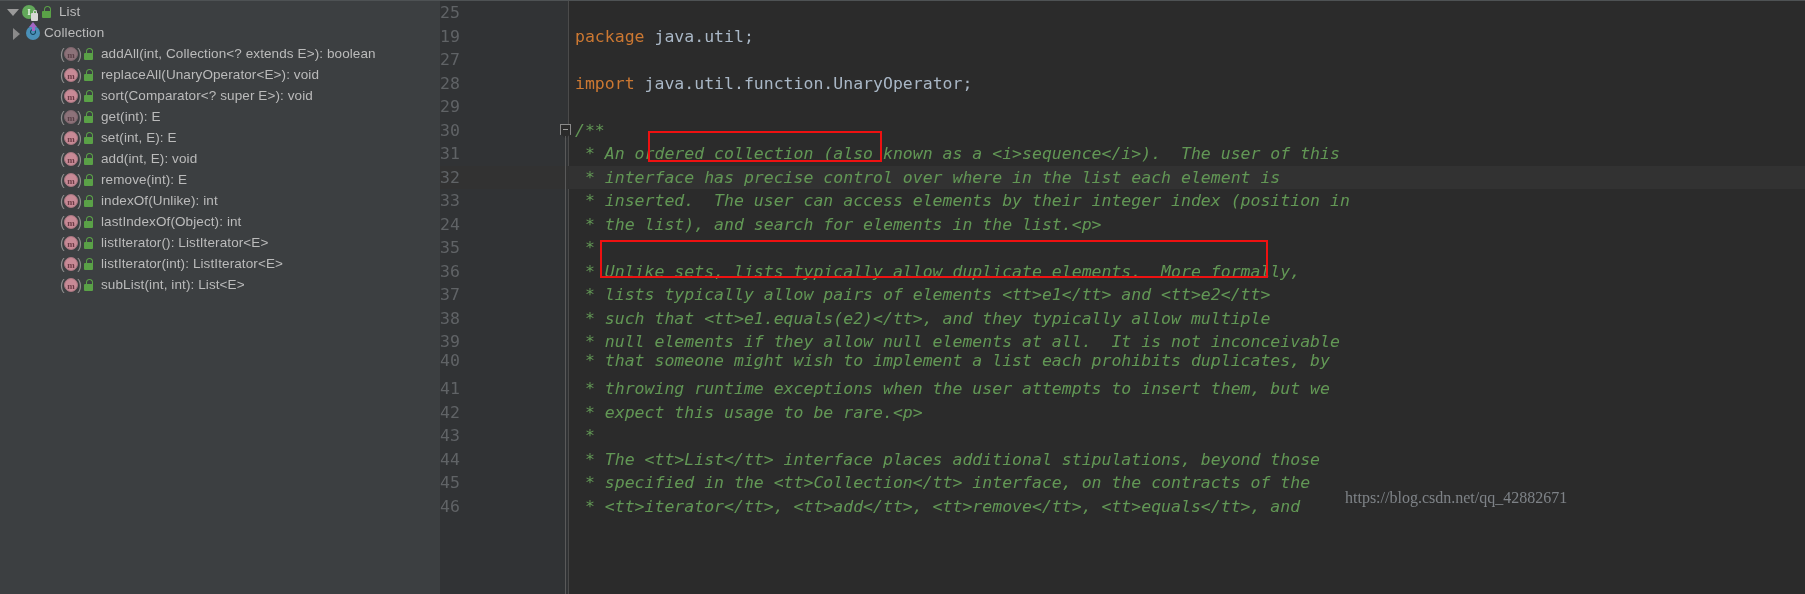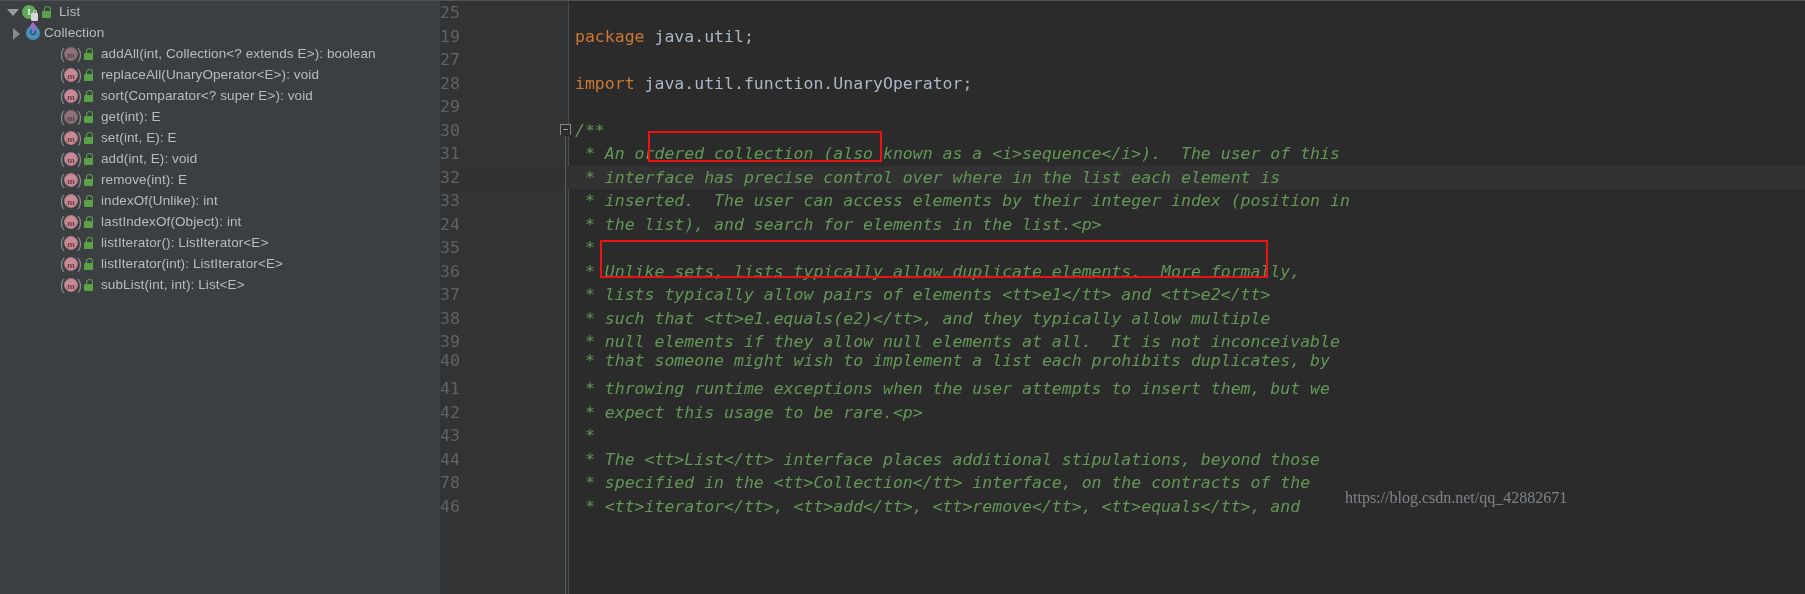--- a/index.html
+++ b/index.html
@@ -475,21 +475,21 @@
         <div class="code-line" style="top: 236px;"><span class="lnum">35</span><span class="code-text"><span class="cmt"> *</span></span></div>
         <div class="code-line" style="top: 259.5px;"><span class="lnum">36</span><span class="code-text"><span class="cmt"> * Unlike sets, lists typically allow duplicate elements.  More formally,</span></span></div>
         <div class="code-line" style="top: 283px;"><span class="lnum">37</span><span class="code-text"><span class="cmt"> * lists typically allow pairs of elements &lt;tt&gt;e1&lt;/tt&gt; and &lt;tt&gt;e2&lt;/tt&gt;</span></span></div>
         <div class="code-line" style="top: 306.5px;"><span class="lnum">38</span><span class="code-text"><span class="cmt"> * such that &lt;tt&gt;e1.equals(e2)&lt;/tt&gt;, and they typically allow multiple</span></span></div>
         <div class="code-line" style="top: 330px;"><span class="lnum">39</span><span class="code-text"><span class="cmt"> * null elements if they allow null elements at all.  It is not inconceivable</span></span></div>
         <div class="code-line" style="top: 349px;"><span class="lnum">40</span><span class="code-text"><span class="cmt"> * that someone might wish to implement a list each prohibits duplicates, by</span></span></div>
         <div class="code-line" style="top: 377px;"><span class="lnum">41</span><span class="code-text"><span class="cmt"> * throwing runtime exceptions when the user attempts to insert them, but we</span></span></div>
         <div class="code-line" style="top: 400.5px;"><span class="lnum">42</span><span class="code-text"><span class="cmt"> * expect this usage to be rare.&lt;p&gt;</span></span></div>
         <div class="code-line" style="top: 424px;"><span class="lnum">43</span><span class="code-text"><span class="cmt"> *</span></span></div>
         <div class="code-line" style="top: 447.5px;"><span class="lnum">44</span><span class="code-text"><span class="cmt"> * The &lt;tt&gt;List&lt;/tt&gt; interface places additional stipulations, beyond those</span></span></div>
-        <div class="code-line" style="top: 471px;"><span class="lnum">78</span><span class="code-text"><span class="cmt"> * specified in the &lt;tt&gt;Collection&lt;/tt&gt; interface, on the contracts of the</span></span></div>
+        <div class="code-line" style="top: 471px;"><span class="lnum">45</span><span class="code-text"><span class="cmt"> * specified in the &lt;tt&gt;Collection&lt;/tt&gt; interface, on the contracts of the</span></span></div>
         <div class="code-line" style="top: 494.5px;"><span class="lnum">46</span><span class="code-text"><span class="cmt"> * &lt;tt&gt;iterator&lt;/tt&gt;, &lt;tt&gt;add&lt;/tt&gt;, &lt;tt&gt;remove&lt;/tt&gt;, &lt;tt&gt;equals&lt;/tt&gt;, and</span></span></div>
       </div>
   <div class="fold-tail" style="top: 135.5px; height: 458.5px;"></div>
     </div>
 
   <div id="annotation-layer">
       <div class="annot-box" style="left: 648px; top: 131px; width: 234px; height: 31px; border-color: rgb(238, 17, 17);"></div>
       <div class="annot-box" style="left: 600px; top: 240px; width: 668px; height: 38px; border-color: rgb(238, 17, 17);"></div>
     </div>
 

